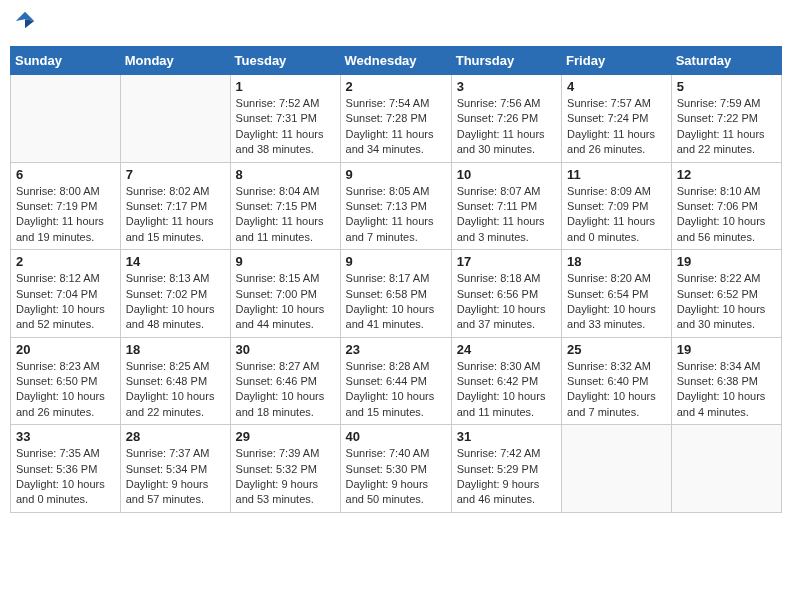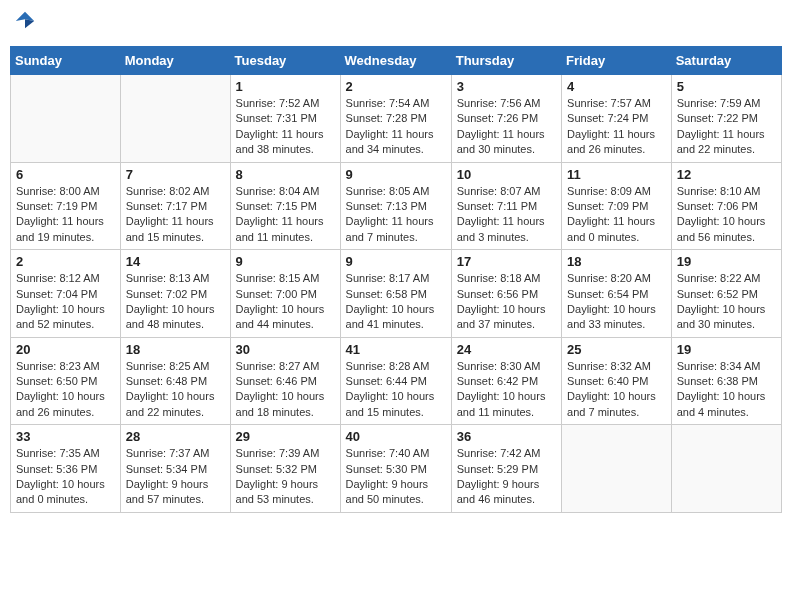--- a/index.html
+++ b/index.html
@@ -213,21 +213,21 @@
         </td>
         <td>
           <div class="day-number">18</div>
           <div class="day-info">Sunrise: 8:25 AM<br>Sunset: 6:48 PM<br>Daylight: 10 hours and 22 minutes.</div>
         </td>
         <td>
           <div class="day-number">30</div>
           <div class="day-info">Sunrise: 8:27 AM<br>Sunset: 6:46 PM<br>Daylight: 10 hours and 18 minutes.</div>
         </td>
         <td>
-          <div class="day-number">41</div>
+          <div class="day-number">23</div>
           <div class="day-info">Sunrise: 8:28 AM<br>Sunset: 6:44 PM<br>Daylight: 10 hours and 15 minutes.</div>
         </td>
         <td>
           <div class="day-number">24</div>
           <div class="day-info">Sunrise: 8:30 AM<br>Sunset: 6:42 PM<br>Daylight: 10 hours and 11 minutes.</div>
         </td>
         <td>
           <div class="day-number">25</div>
           <div class="day-info">Sunrise: 8:32 AM<br>Sunset: 6:40 PM<br>Daylight: 10 hours and 7 minutes.</div>
         </td>
@@ -247,20 +247,20 @@
         </td>
         <td>
           <div class="day-number">29</div>
           <div class="day-info">Sunrise: 7:39 AM<br>Sunset: 5:32 PM<br>Daylight: 9 hours and 53 minutes.</div>
         </td>
         <td>
           <div class="day-number">40</div>
           <div class="day-info">Sunrise: 7:40 AM<br>Sunset: 5:30 PM<br>Daylight: 9 hours and 50 minutes.</div>
         </td>
         <td>
-          <div class="day-number">36</div>
+          <div class="day-number">31</div>
           <div class="day-info">Sunrise: 7:42 AM<br>Sunset: 5:29 PM<br>Daylight: 9 hours and 46 minutes.</div>
         </td>
         <td class="empty"></td>
         <td class="empty"></td>
       </tr>
     </tbody>
 </table>
 
 </body></html>

